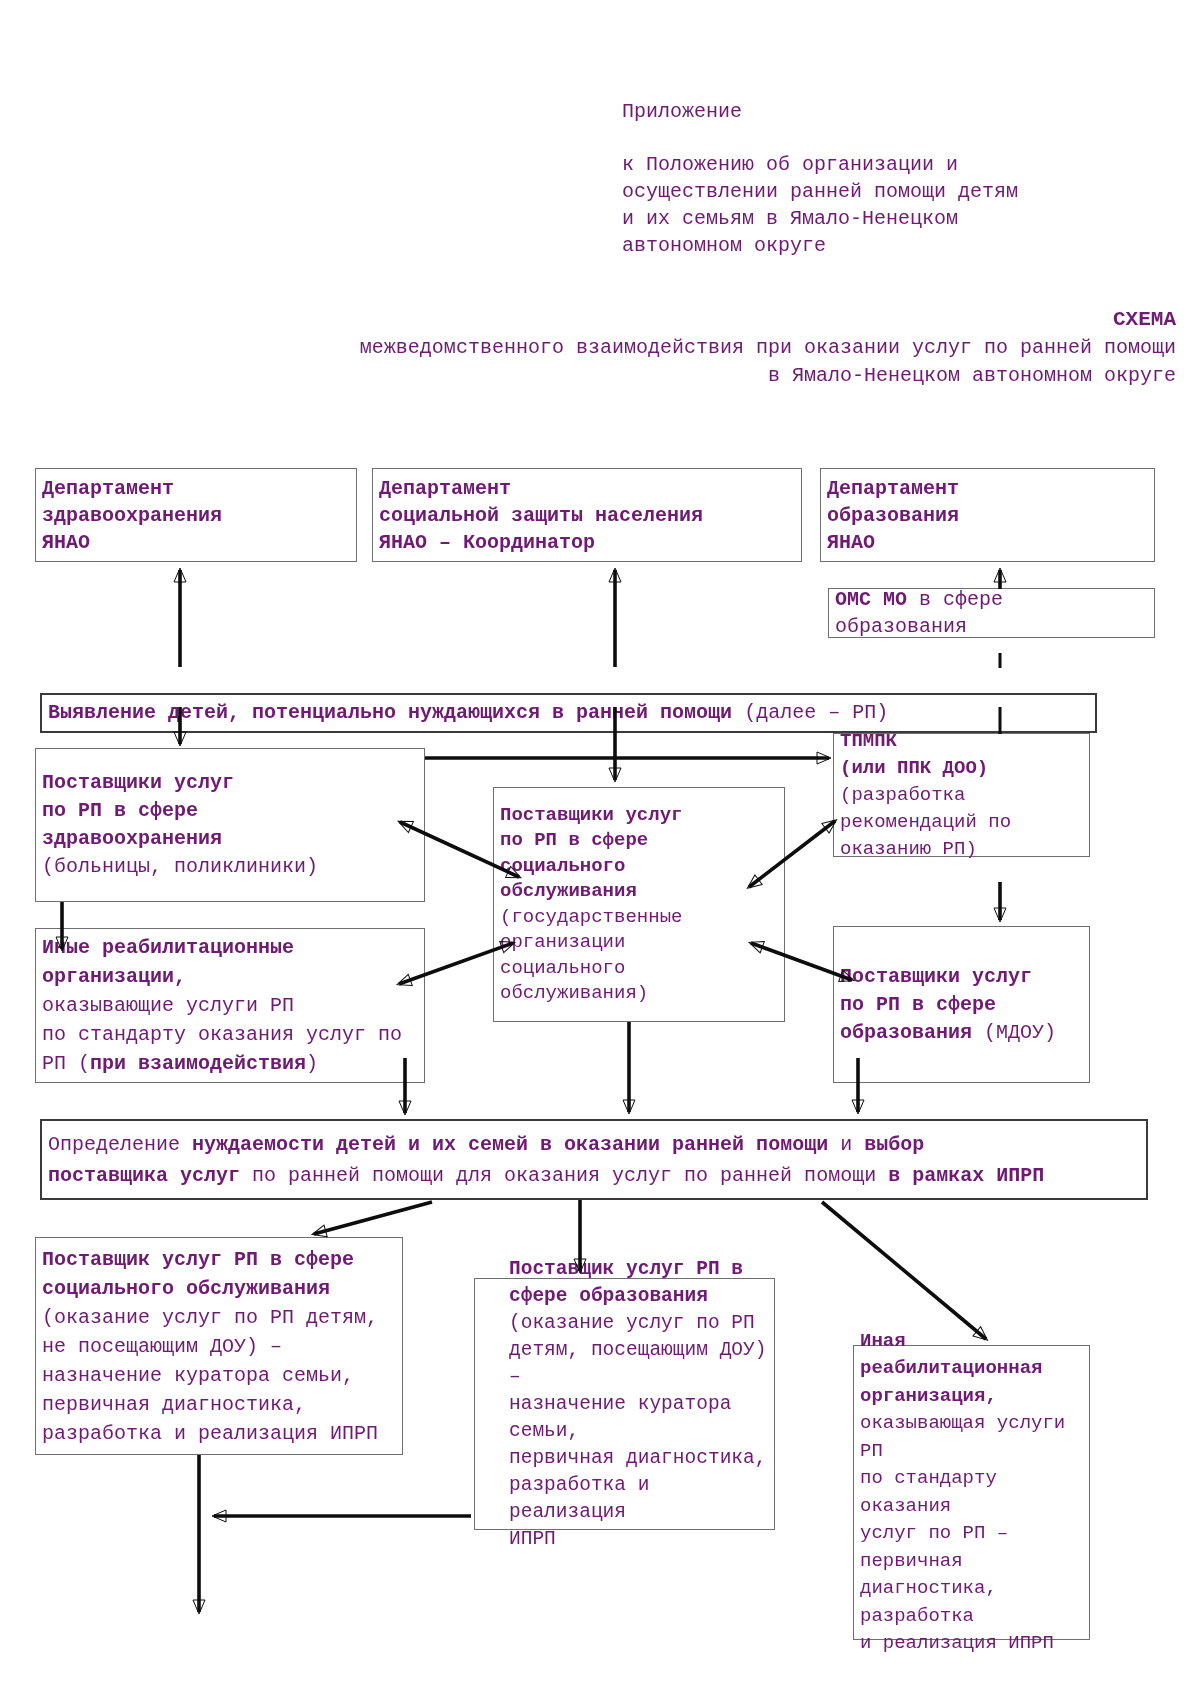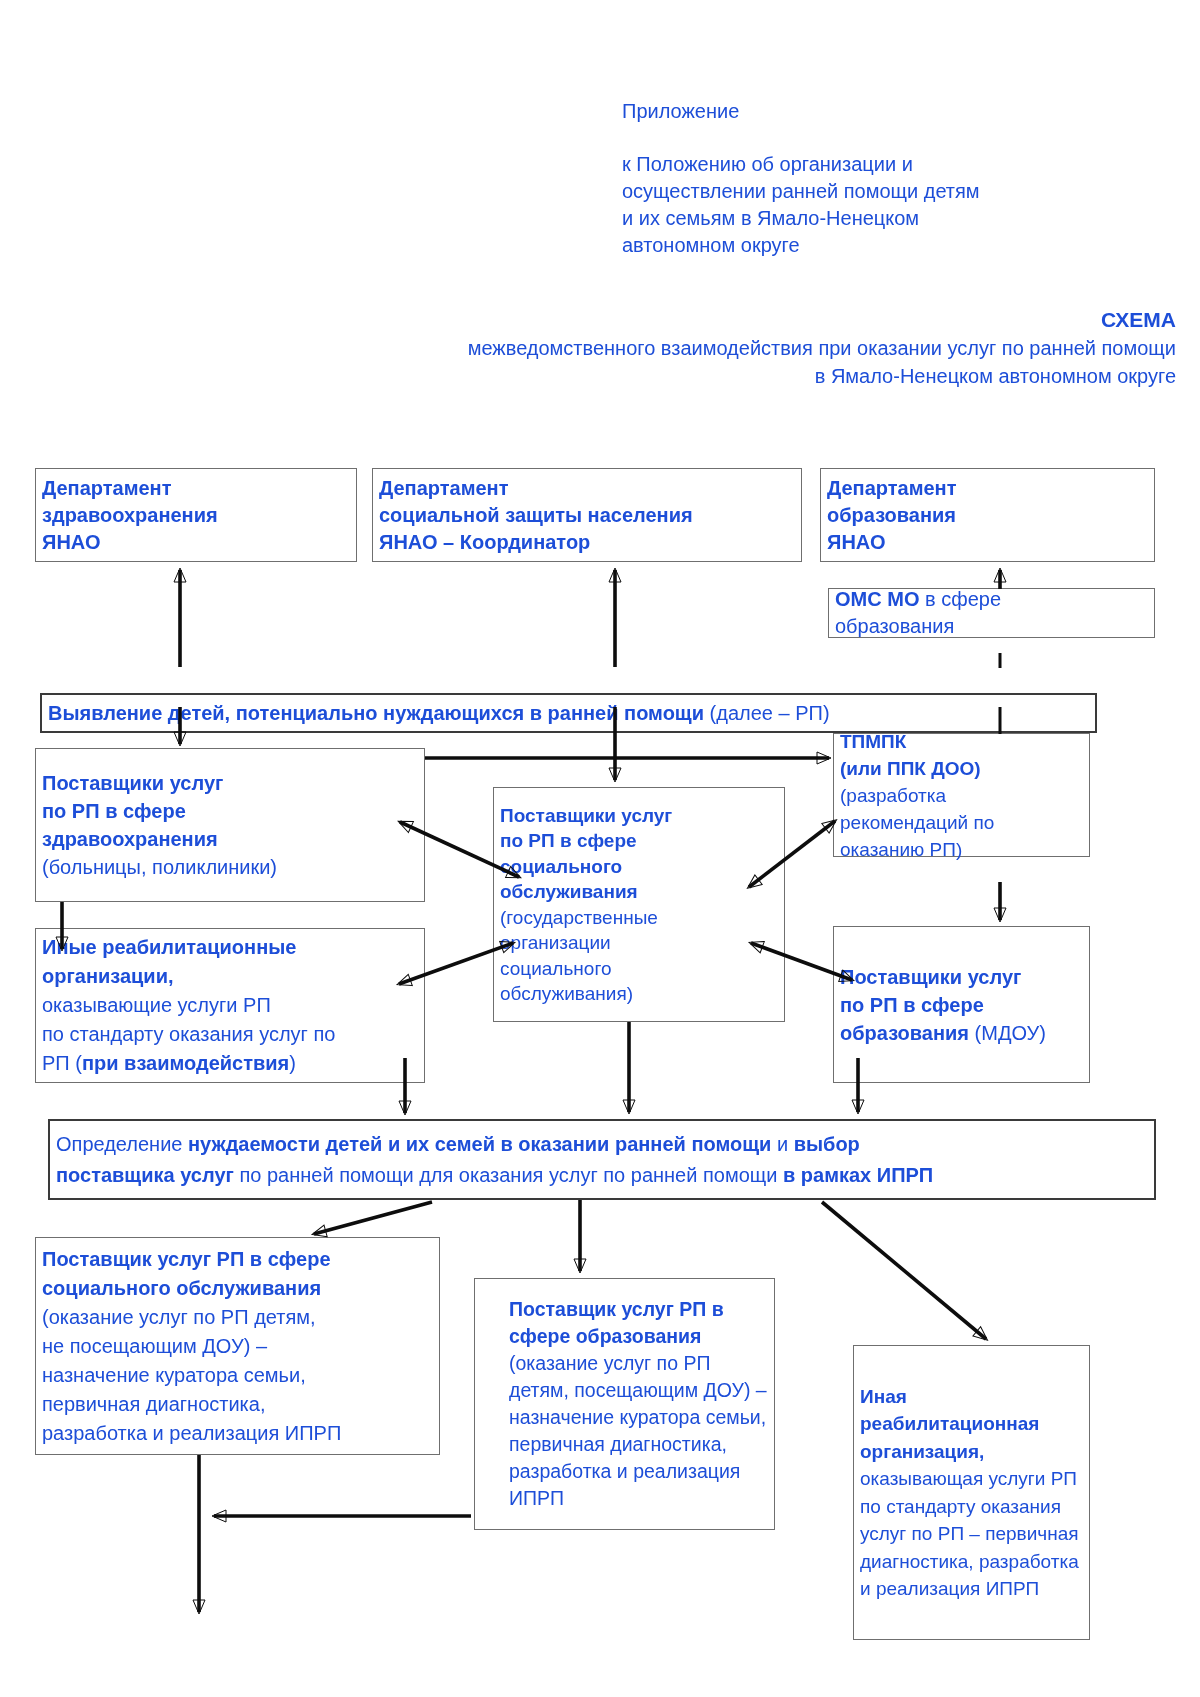--- a/index.html
+++ b/index.html
@@ -1,21 +1,21 @@
 <!DOCTYPE html>
 <html lang="ru"><head>
 <meta charset="utf-8">
 <style>
   html,body{margin:0;padding:0;background:#e8e8e8;}
   .page{
     position:relative;
     width:1200px;height:1697px;
     background:#ffffff;
-    font-family:Liberation Sans, sans-serif;
-    color:#1d4ed8;
+    font-family:Liberation Mono, monospace;
+    color:#701a75;
     overflow:hidden;
   }
   .abs{position:absolute;}
   .box{
     position:absolute;
     box-sizing:border-box;
     border:1.7px solid #6f6f6f;
     background:#ffffff;
     display:flex;
     align-items:center;
@@ -109,26 +109,26 @@
 оказывающие услуги РП
 по стандарту оказания услуг по
 РП (</span><span class="b">при взаимодействия</span><span class="r">)</span></div>
   </div>
   <div class="box" style="left:833px;top:926px;width:257px;height:157px;">
     <div class="box-text" style="font-size:20px;line-height:28px;"><span class="b">Поставщики услуг
 по РП в сфере
 образования</span><span class="r"> (МДОУ)</span></div>
   </div>
 
-  <div class="box box--band" style="left:48px;top:1119px;width:1108px;height:81px;">
+  <div class="box box--band" style="left:40px;top:1119px;width:1108px;height:81px;">
     <div class="box-text" style="font-size:20px;line-height:31px;"><span class="r">Определение </span><span class="b">нуждаемости детей и их семей в оказании ранней помощи</span><span class="r"> и </span><span class="b">выбор
 поставщика услуг</span><span class="r"> по ранней помощи для оказания услуг по ранней помощи </span><span class="b">в рамках ИПРП</span></div>
   </div>
 
-  <div class="box" style="left:35px;top:1237px;width:405px;height:218px;">
+  <div class="box" style="left:35px;top:1237px;width:368px;height:218px;">
     <div class="box-text" style="font-size:20px;line-height:29px;"><span class="b">Поставщик услуг РП в сфере
 социального обслуживания</span><span class="r">
 (оказание услуг по РП детям,
 не посещающим ДОУ) –
 назначение куратора семьи,
 первичная диагностика,
 разработка и реализация ИПРП</span></div>
   </div>
   <div class="box" style="left:474px;top:1278px;width:301px;height:252px;padding-left:28px;">
     <div class="box-text" style="font-size:19.5px;line-height:27px;"><span class="b">Поставщик услуг РП в

